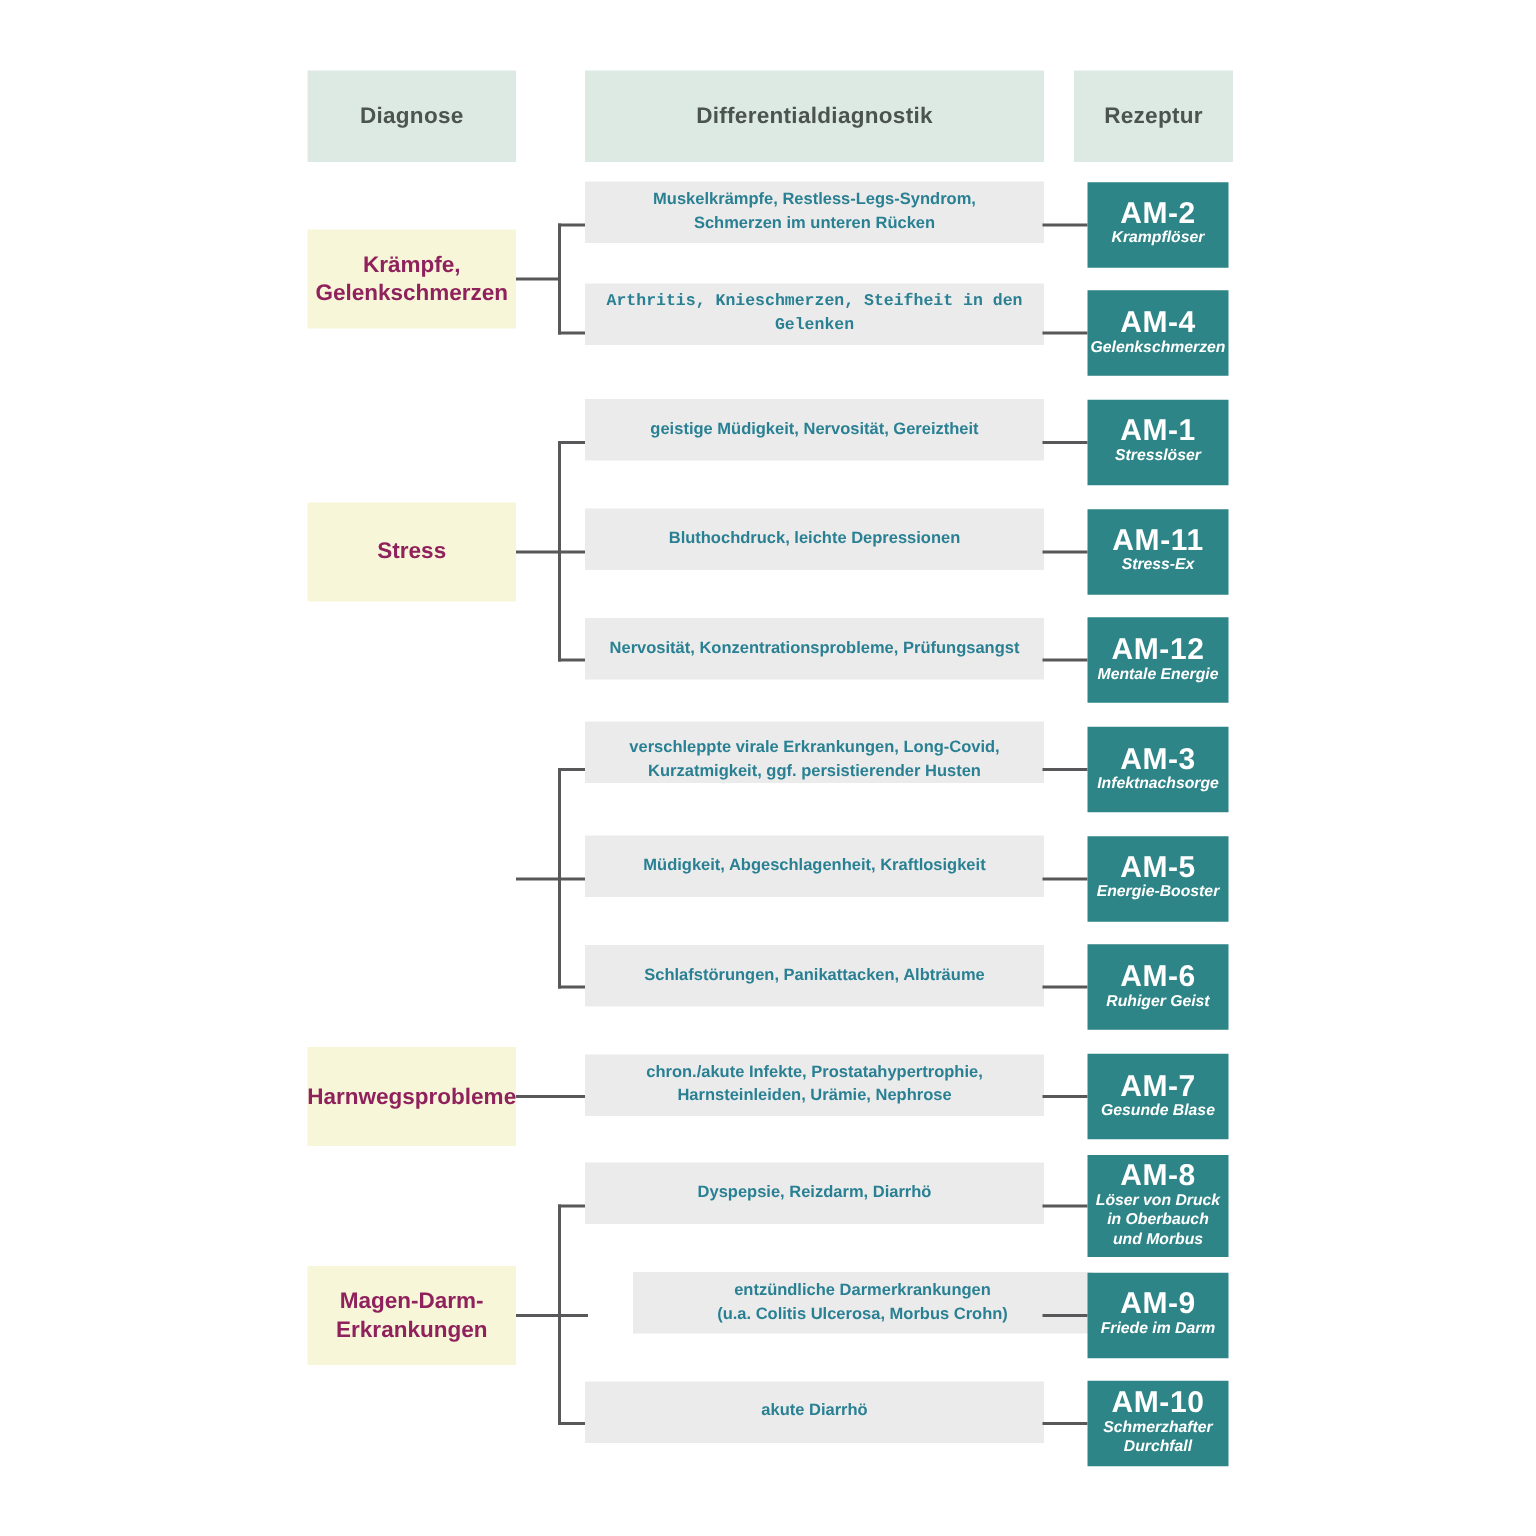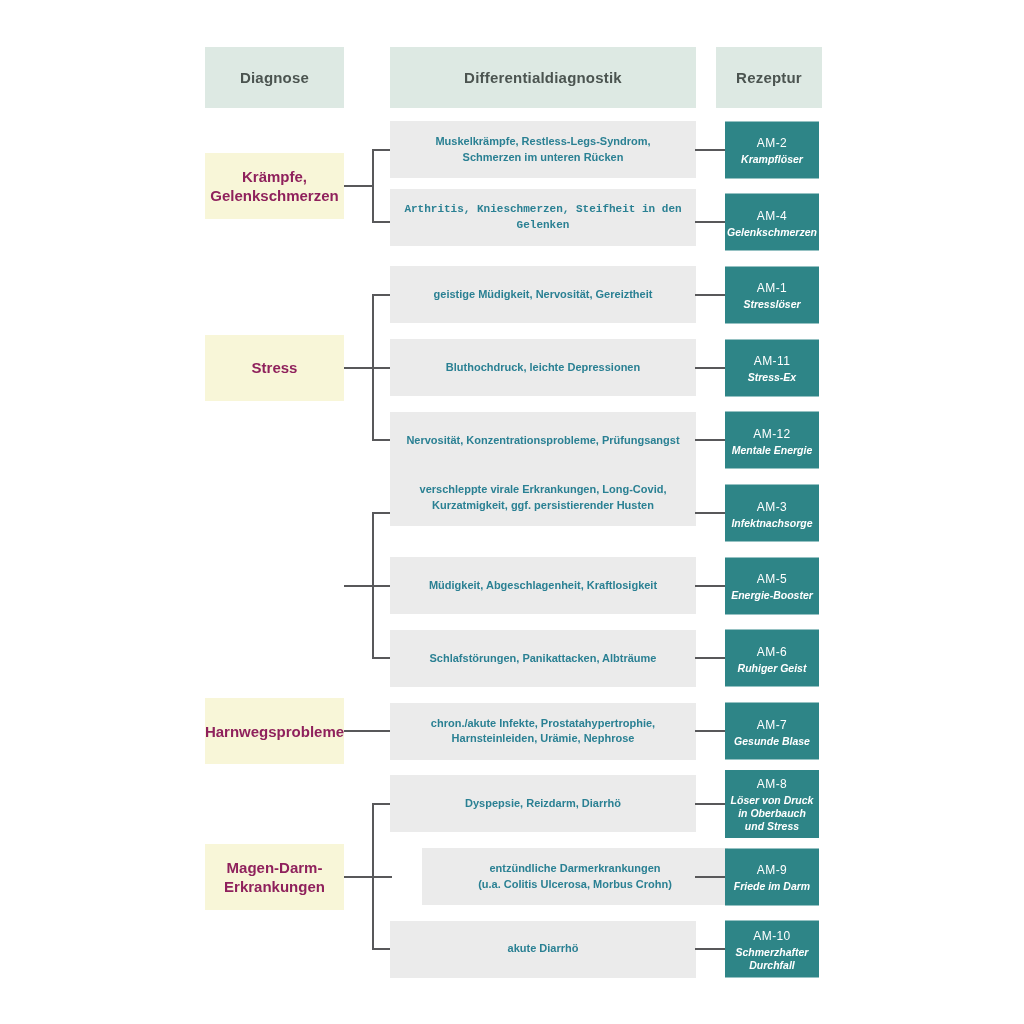--- a/index.html
+++ b/index.html
@@ -42,21 +42,21 @@
     display: flex;
     flex-direction: column;
     align-items: center;
     justify-content: center;
     text-align: center;
   }
   .diffbox {
     position: absolute;
     left: 390px;
     width: 306px;
-    height: 57px;
+    height: 41px;
     background: var(--diff-bg, #ebebeb);
     color: var(--diff-text, #2a8093);
     font-size: 11px;
     font-weight: 700;
     line-height: 15.5px;
     display: flex;
     flex-direction: column;
     align-items: center;
     justify-content: center;
     text-align: center;
@@ -73,22 +73,22 @@
     display: flex;
     flex-direction: column;
     align-items: center;
     justify-content: center;
     text-align: center;
     transform: translateY(-50%);
     box-sizing: border-box;
     padding: 5px 3px;
   }
   .rez-code {
-    font-size: 12px;
-    font-weight: 400;
+    font-size: 20px;
+    font-weight: 700;
     letter-spacing: 0.4px;
     line-height: 18px;
   }
   .rez-name {
     font-size: 10.5px;
     font-weight: 700;
     font-style: italic;
     line-height: 13px;
     margin-top: 1px;
   }
@@ -157,21 +157,21 @@
     <div class="ln" style="left: 695px; top: 439.3px; width: 30px; height: 2px;"></div>
     <div class="rezbox" style="top: 440.3px;">
       <div class="rez-code">AM-12</div>
       <div class="rez-name">Mentale Energie</div>
     </div>
     <div class="ln" style="left: 344px; top: 584.7px; width: 30px; height: 2px;"></div>
     <div class="ln" style="left: 372px; top: 512px; width: 2px; height: 147.4px;"></div>
     <div class="ln" style="left: 372px; top: 512px; width: 20px; height: 2px;"></div>
     <div class="ln" style="left: 372px; top: 584.7px; width: 20px; height: 2px;"></div>
     <div class="ln" style="left: 372px; top: 657.4px; width: 20px; height: 2px;"></div>
-    <div class="diffbox" style="top: 469px;">
+    <div class="diffbox" style="top: 481px; justify-content: flex-end;">
       <span>verschleppte virale Erkrankungen, Long-Covid,</span>
       <span>Kurzatmigkeit, ggf. persistierender Husten</span>
     </div>
     <div class="ln" style="left: 695px; top: 512px; width: 30px; height: 2px;"></div>
     <div class="rezbox" style="top: 513px;">
       <div class="rez-code">AM-3</div>
       <div class="rez-name">Infektnachsorge</div>
     </div>
     <div class="diffbox" style="top: 557.2px;">
       <span>Müdigkeit, Abgeschlagenheit, Kraftlosigkeit</span>
@@ -210,21 +210,21 @@
     <div class="ln" style="left: 372px; top: 802.8px; width: 2px; height: 147.4px;"></div>
     <div class="ln" style="left: 372px; top: 802.8px; width: 20px; height: 2px;"></div>
     <div class="ln" style="left: 372px; top: 875.5px; width: 20px; height: 2px;"></div>
     <div class="ln" style="left: 372px; top: 948.2px; width: 20px; height: 2px;"></div>
     <div class="diffbox" style="top: 775.3px;">
       <span>Dyspepsie, Reizdarm, Diarrhö</span>
     </div>
     <div class="ln" style="left: 695px; top: 802.8px; width: 30px; height: 2px;"></div>
     <div class="rezbox" style="top: 803.8px;">
       <div class="rez-code">AM-8</div>
-      <div class="rez-name">Löser von Druck in Oberbauch und Stress</div>
+      <div class="rez-name">Löser von Druck in Oberbauch und Morbus</div>
     </div>
     <div class="diffbox" style="top: 848px; margin-left: 32px;">
       <span>entzündliche Darmerkrankungen</span>
       <span>(u.a. Colitis Ulcerosa, Morbus Crohn)</span>
     </div>
     <div class="ln" style="left: 695px; top: 875.5px; width: 30px; height: 2px;"></div>
     <div class="rezbox" style="top: 876.5px;">
       <div class="rez-code">AM-9</div>
       <div class="rez-name">Friede im Darm</div>
     </div>

